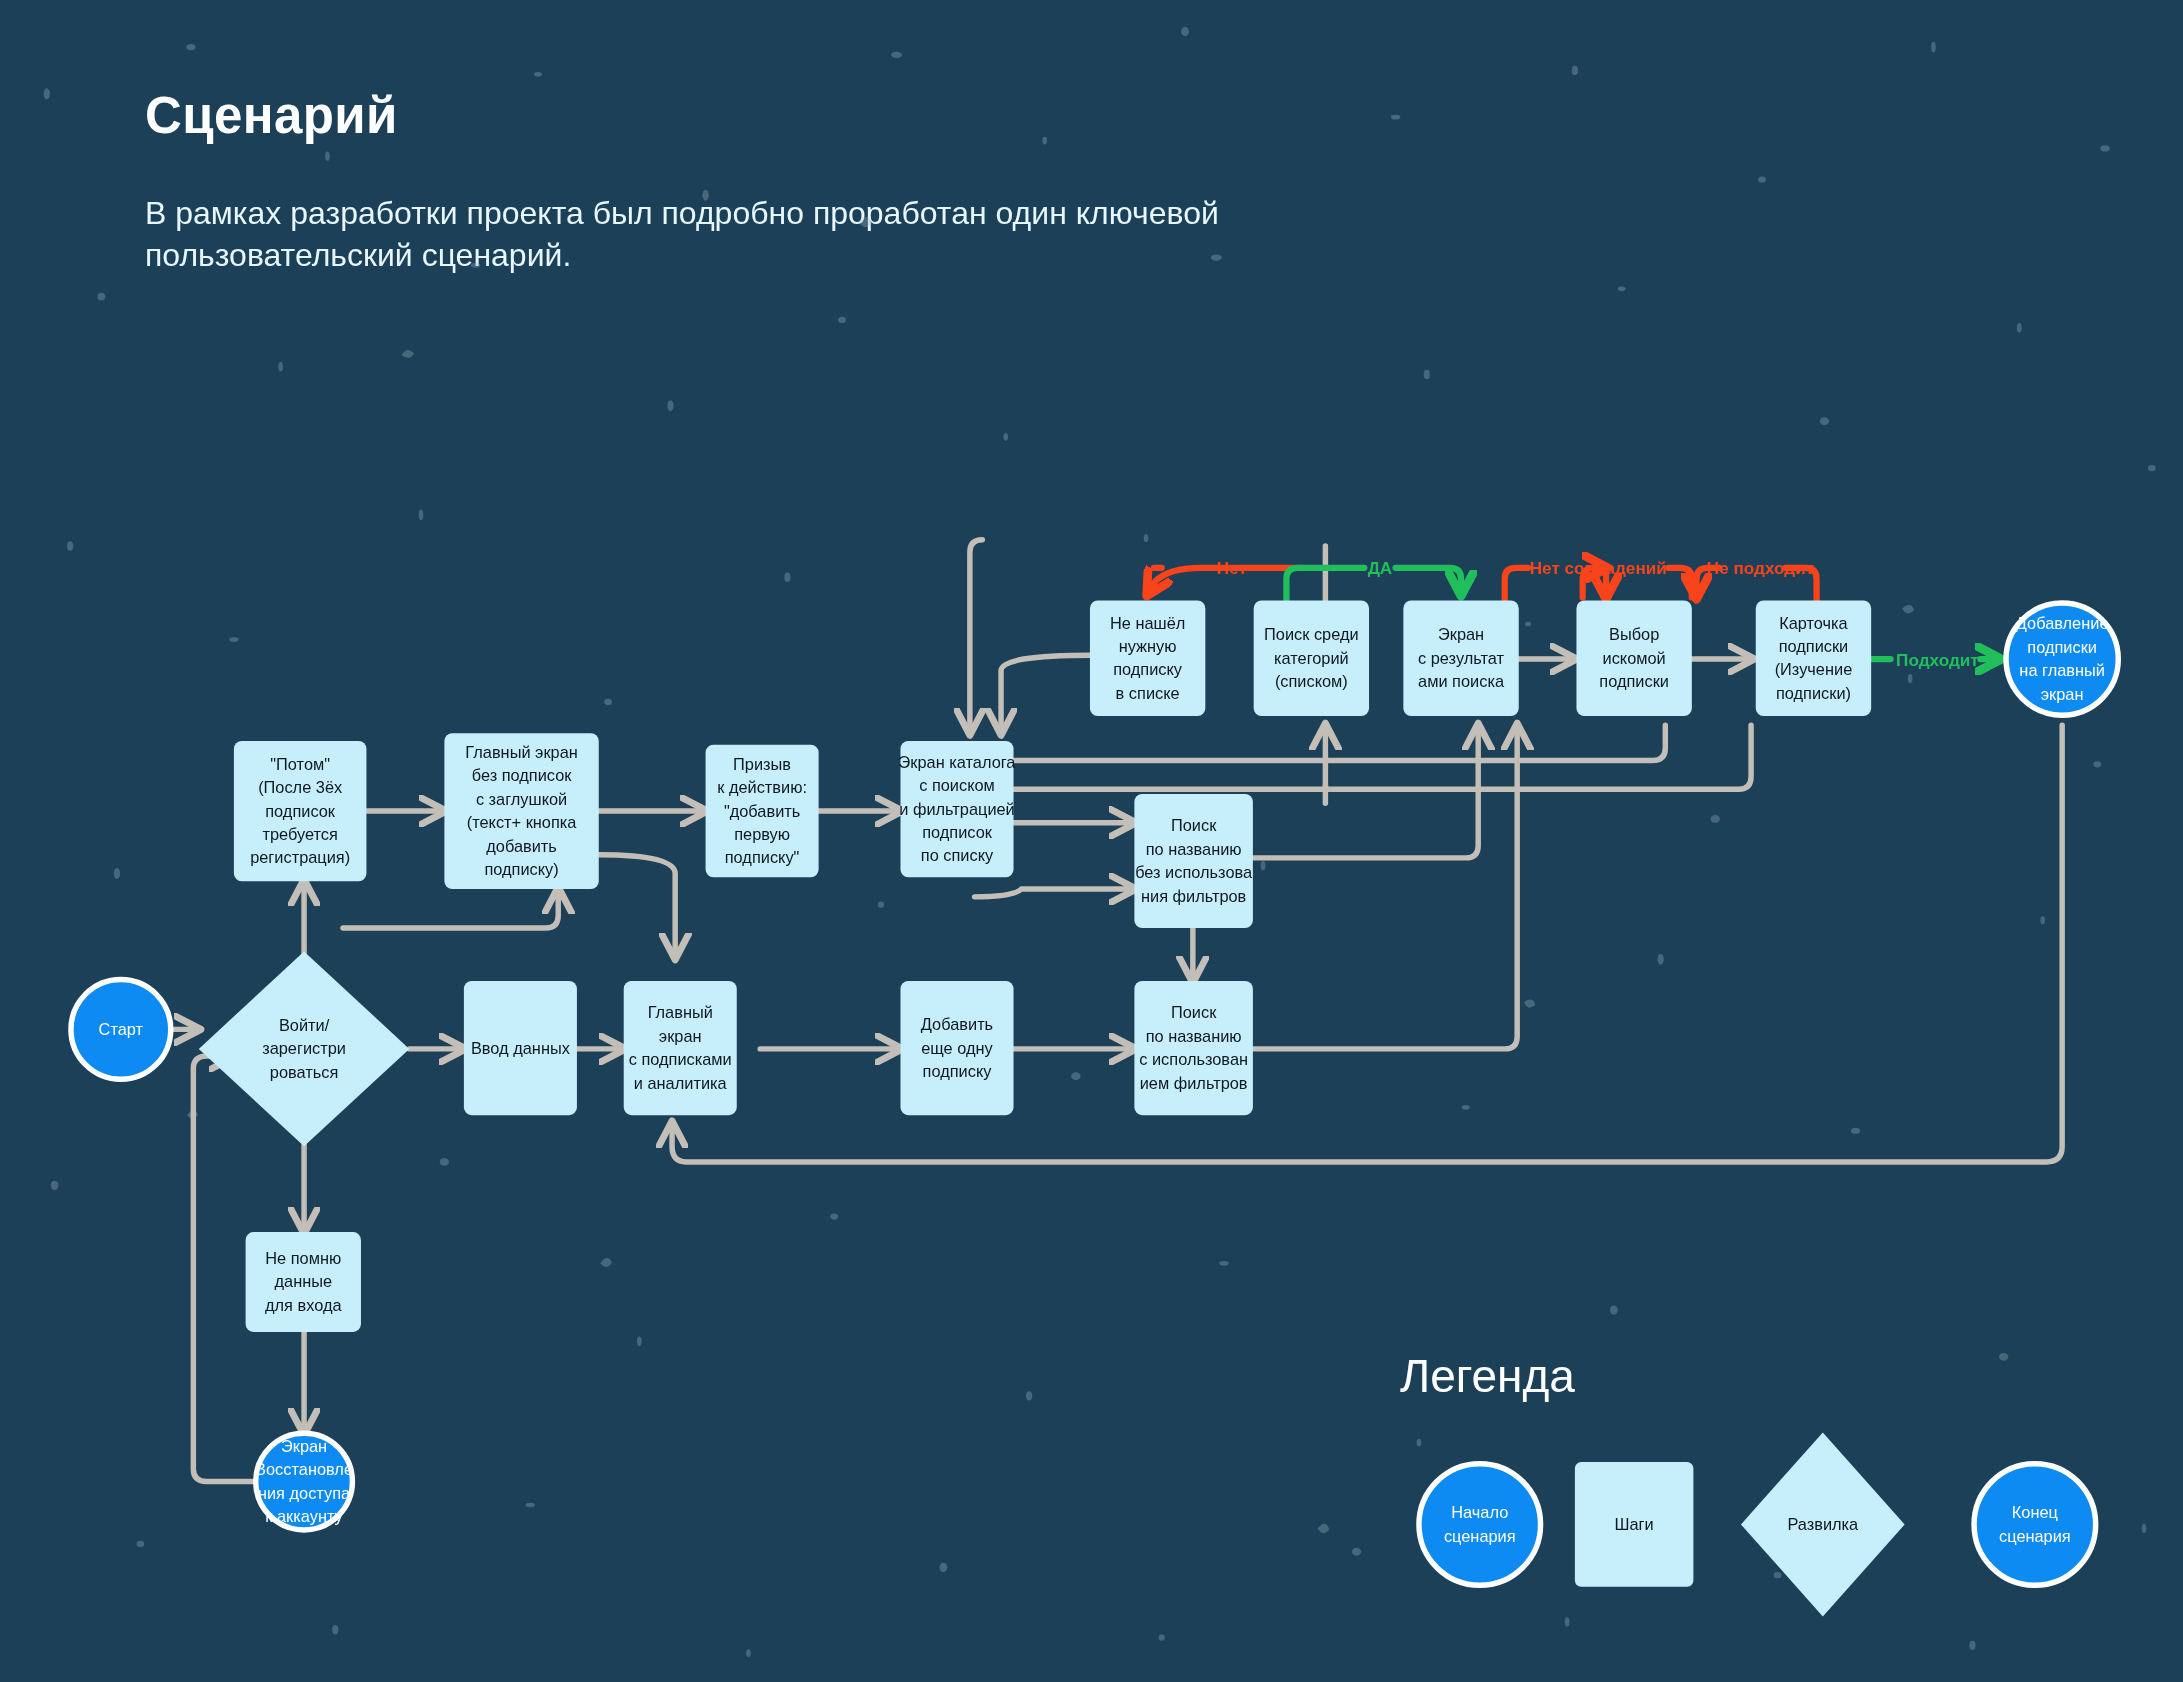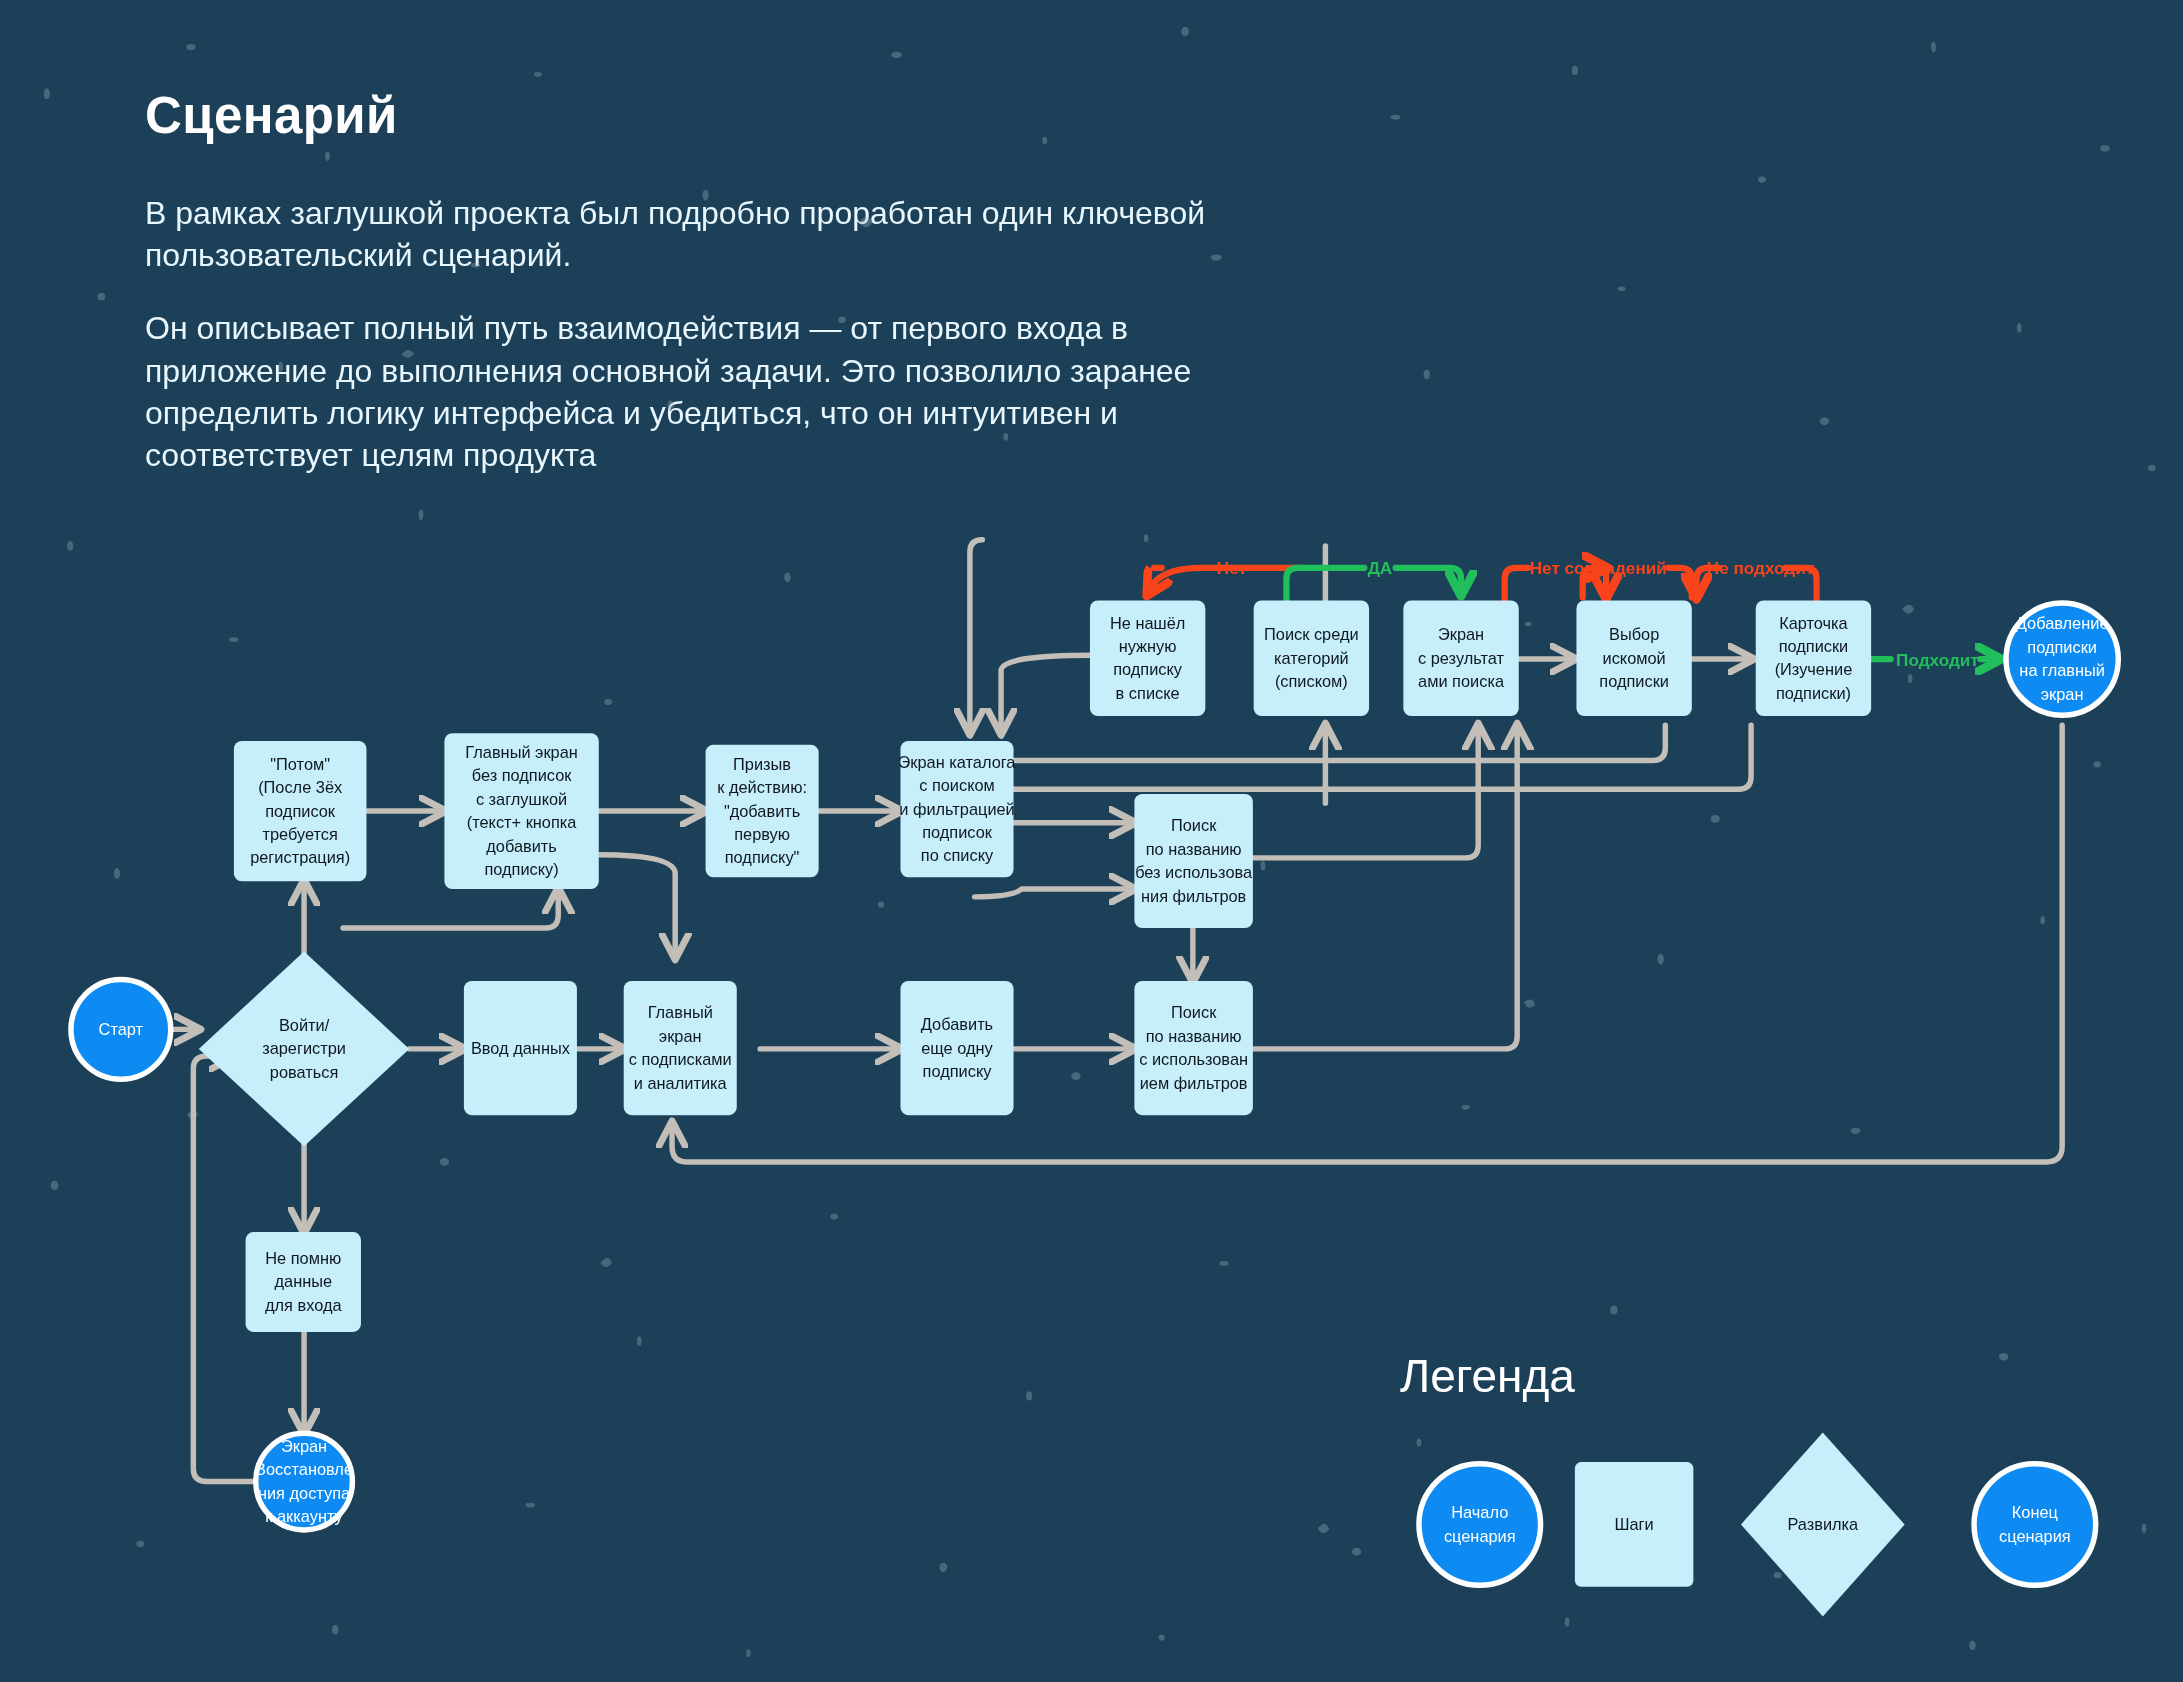--- a/index.html
+++ b/index.html
@@ -34,22 +34,21 @@
   .diam{fill:#c6eefb;}
   .ln{stroke:#c3bfb8;stroke-width:7;fill:none;stroke-linecap:round;stroke-linejoin:round;}
   .ln-red{stroke:#f9431b;stroke-width:8;fill:none;stroke-linecap:round;stroke-linejoin:round;}
   .ln-green{stroke:#21bf5b;stroke-width:8;fill:none;stroke-linecap:round;stroke-linejoin:round;}
 </style>
 </head>
 <body>
 
 <div id="intro">
   <h1>Сценарий</h1>
-  <p>В рамках заглушкой проекта был подробно проработан один ключевой пользовательский сценарий.</p>
-  <p>Он описывает полный путь взаимодействия — от первого входа в приложение до выполнения основной задачи. Это позволило заранее определить логику интерфейса и убедиться, что он интуитивен и соответствует целям продукта</p>
+  <p>В рамках разработки проекта был подробно проработан один ключевой пользовательский сценарий.</p>
 </div>
 
 <div id="legend-title">Легенда</div>
 
 <svg id="flow" viewBox="0 0 2800 2158">
   <defs>
     <marker id="ah" markerWidth="6" markerHeight="6" refX="4.6" refY="3" orient="auto">
       <path d="M0,0.4 L5,3 L0,5.6" fill="none" stroke="#c3bfb8" stroke-width="1.25" stroke-linecap="round" stroke-linejoin="round"></path>
     </marker>
     <marker id="ahr" markerWidth="5" markerHeight="5" refX="3.9" refY="2.5" orient="auto">

